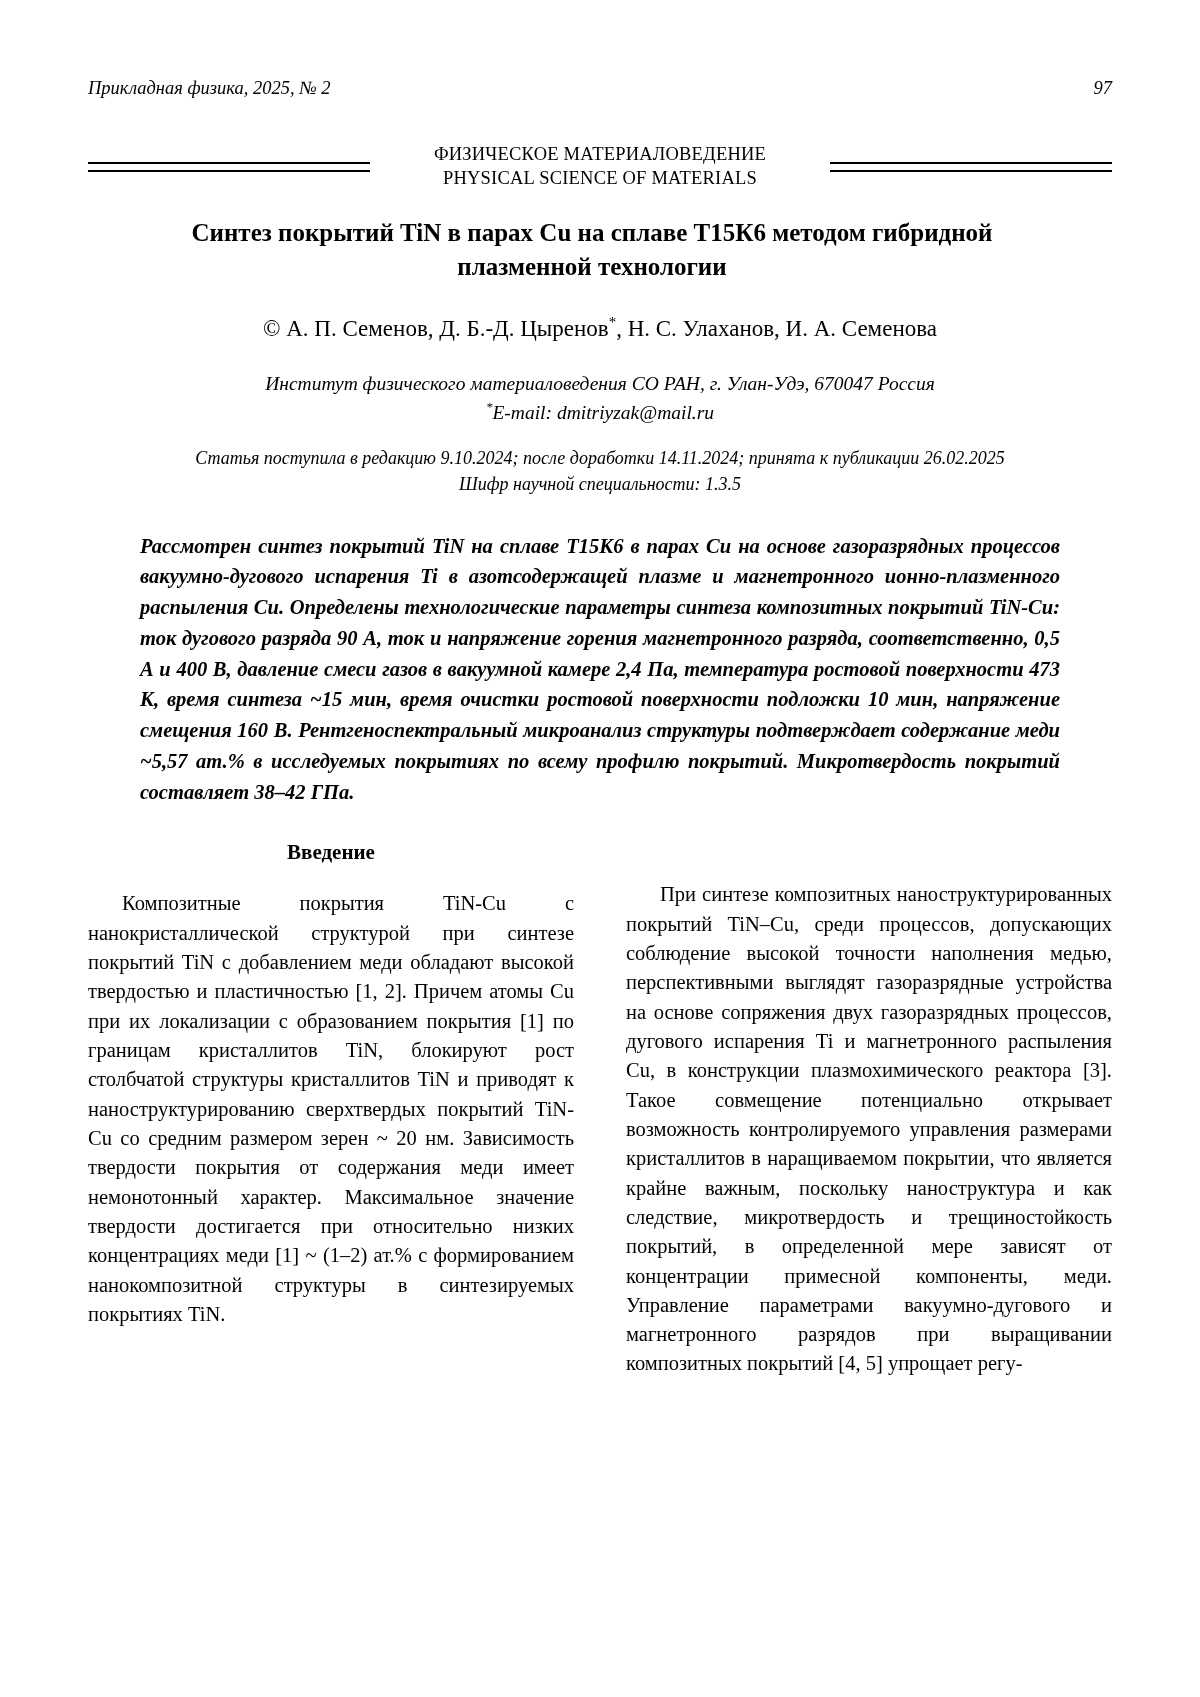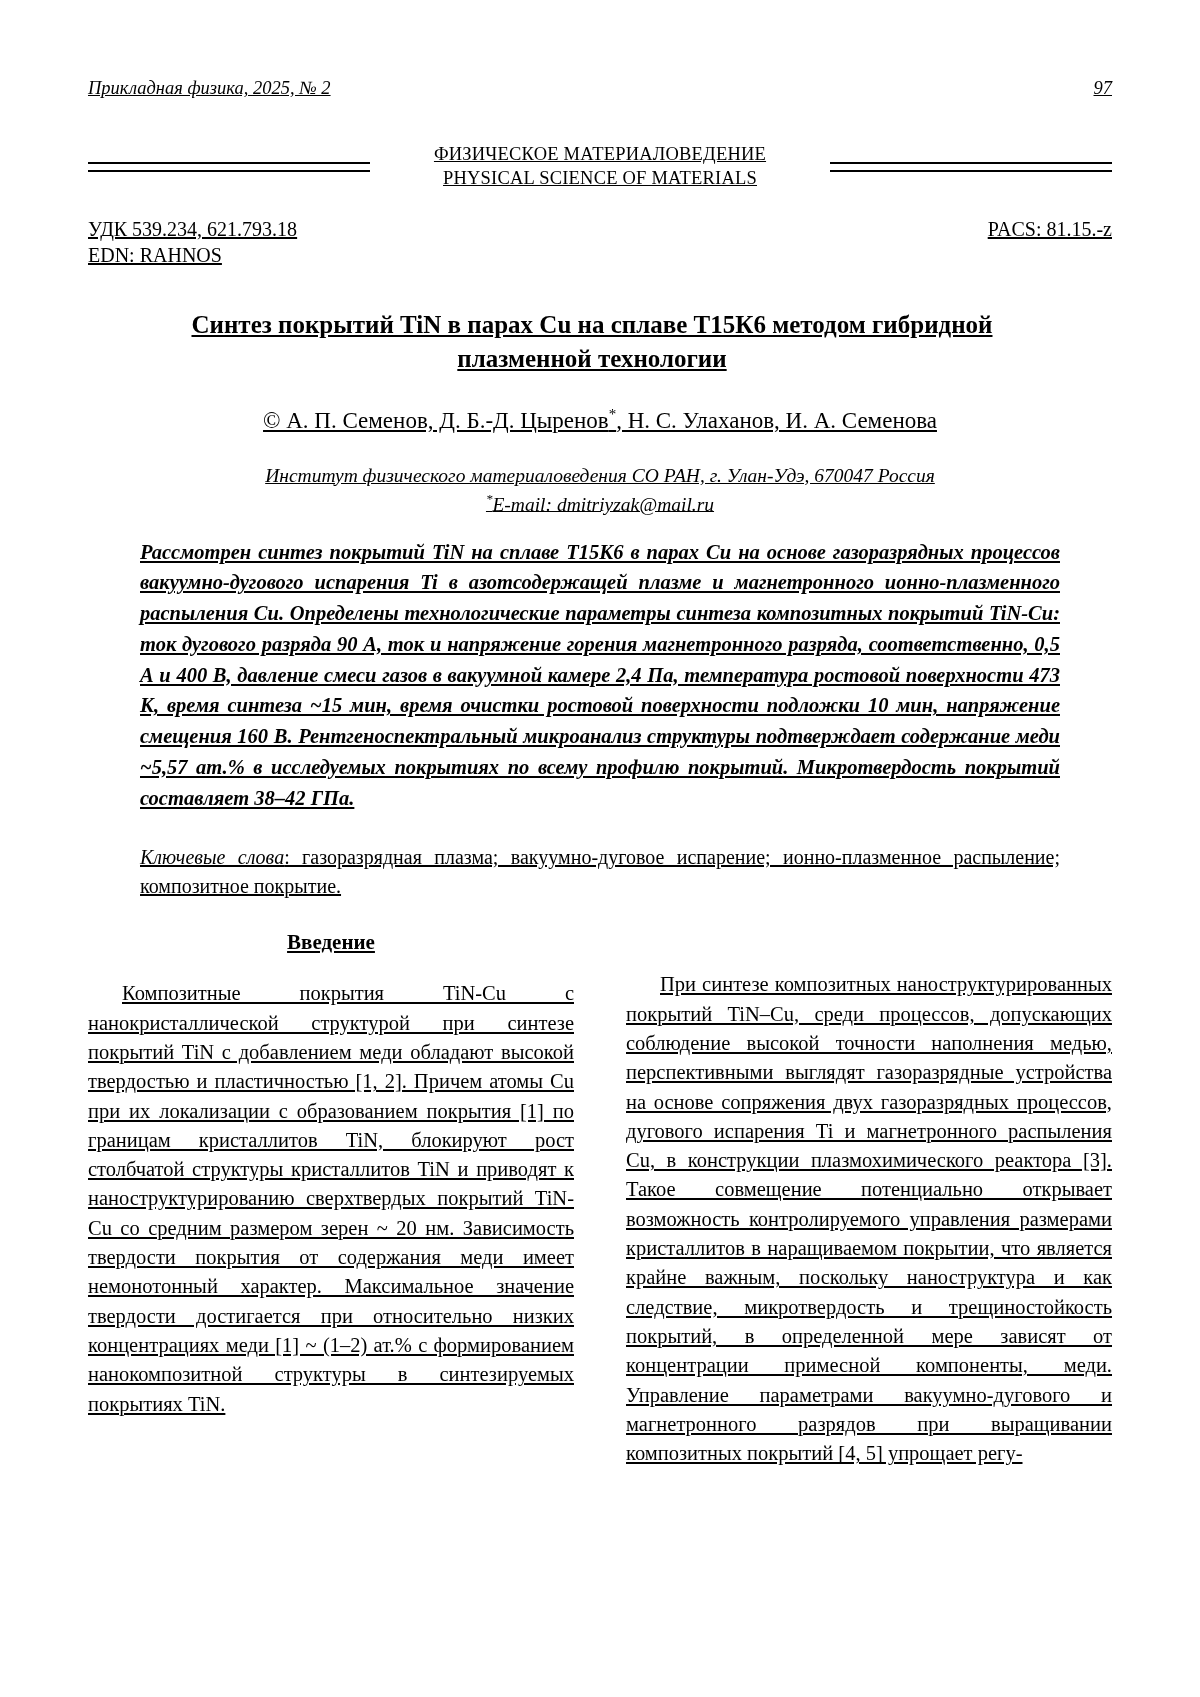--- a/index.html
+++ b/index.html
@@ -13,21 +13,20 @@
     font-family: "Liberation Serif", serif;
     color: #000000;
     position: relative;
   }
   .page {
     position: relative;
     width: 1200px;
     height: 1673px;
     box-sizing: border-box;
     padding: 78px 88px 40px 88px;
-    text-decoration: underline;
   }
 
   
   .running-head {
     display: flex;
     justify-content: space-between;
     align-items: baseline;
     font-size: 18.5px;
     font-style: italic;
     margin-bottom: 44px;
@@ -176,47 +175,39 @@
     <div class="line-row">
       <div class="banner-rule"></div>
       <div class="banner-text">
         <div>ФИЗИЧЕСКОЕ МАТЕРИАЛОВЕДЕНИЕ</div>
         <div>PHYSICAL SCIENCE OF MATERIALS</div>
       </div>
       <div class="banner-rule"></div>
     </div>
   </div>
 
-  <div class="meta-row">
-    <div class="meta-left">
-      <div>УДК 539.234, 621.793.18</div>
-      <div>EDN: RAHNOS</div>
-    </div>
-    <div class="meta-right">
-      <div>PACS: 81.15.-z</div>
-    </div>
-  </div>
 
   <div class="title">Синтез покрытий TiN в парах Cu на сплаве Т15К6 методом гибридной плазменной технологии</div>
 
   <div class="authors">
     <span>© А. П. Семенов, Д. Б.-Д. Цыренов</span><sup>*</sup><span>, Н. С. Улаханов, И. А. Семенова</span>
   </div>
 
   <div class="affiliation">
     <div>Институт физического материаловедения СО РАН, г. Улан-Удэ, 670047 Россия</div>
     <div><sup>*</sup><span>E-mail: dmitriyzak@mail.ru</span></div>
   </div>
 
+  <div class="dates">
+    <div>Статья поступила в редакцию 9.10.2024; после доработки 14.11.2024; принята к публикации 26.02.2025</div>
+    <div>Шифр научной специальности: 1.3.5</div>
+  </div>
 
   <div class="abstract">Рассмотрен синтез покрытий TiN на сплаве Т15К6 в парах Cu на основе газоразрядных процессов вакуумно-дугового испарения Ti в азотсодержащей плазме и магнетронного ионно-плазменного распыления Cu. Определены технологические параметры синтеза композитных покрытий TiN-Cu: ток дугового разряда 90 А, ток и напряжение горения магнетронного разряда, соответственно, 0,5 А и 400 В, давление смеси газов в вакуумной камере 2,4 Па, температура ростовой поверхности 473 К, время синтеза ~15 мин, время очистки ростовой поверхности подложки 10 мин, напряжение смещения 160 В. Рентгеноспектральный микроанализ структуры подтверждает содержание меди ~5,57 ат.% в исследуемых покрытиях по всему профилю покрытий. Микротвердость покрытий составляет 38–42 ГПа.</div>
 
-  <div class="keywords">
-    <span class="kw-label">Ключевые слова</span><span>: газоразрядная плазма; вакуумно-дуговое испарение; ионно-плазменное распыление; композитное покрытие.</span>
-  </div>
 
 
   <div class="body-cols">
     <div class="col">
       <h2>Введение</h2>
       <p>Композитные покрытия TiN-Cu с нанокристаллической структурой при синтезе покрытий TiN с добавлением меди обладают высокой твердостью и пластичностью [1, 2]. Причем атомы Cu при их локализации с образованием покрытия [1] по границам кристаллитов TiN, блокируют рост столбчатой структуры кристаллитов TiN и приводят к наноструктурированию сверхтвердых покрытий TiN-Cu со средним размером зерен ~ 20 нм. Зависимость твердости покрытия от содержания меди имеет немонотонный характер. Максимальное значение твердости достигается при относительно низких концентрациях меди [1] ~ (1–2) ат.% с формированием нанокомпозитной структуры в синтезируемых покрытиях TiN.</p>
     </div>
     <div class="col">
       <div class="spacer-head"></div>
       <p>При синтезе композитных наноструктурированных покрытий TiN–Cu, среди процессов, допускающих соблюдение высокой точности наполнения медью, перспективными выглядят газоразрядные устройства на основе сопряжения двух газоразрядных процессов, дугового испарения Ti и магнетронного распыления Cu, в конструкции плазмохимического реактора [3]. Такое совмещение потенциально открывает возможность контролируемого управления размерами кристаллитов в наращиваемом покрытии, что является крайне важным, поскольку наноструктура и как следствие, микротвердость и трещиностойкость покрытий, в определенной мере зависят от концентрации примесной компоненты, меди. Управление параметрами вакуумно-дугового и магнетронного разрядов при выращивании композитных покрытий [4, 5] упрощает регу-</p>

